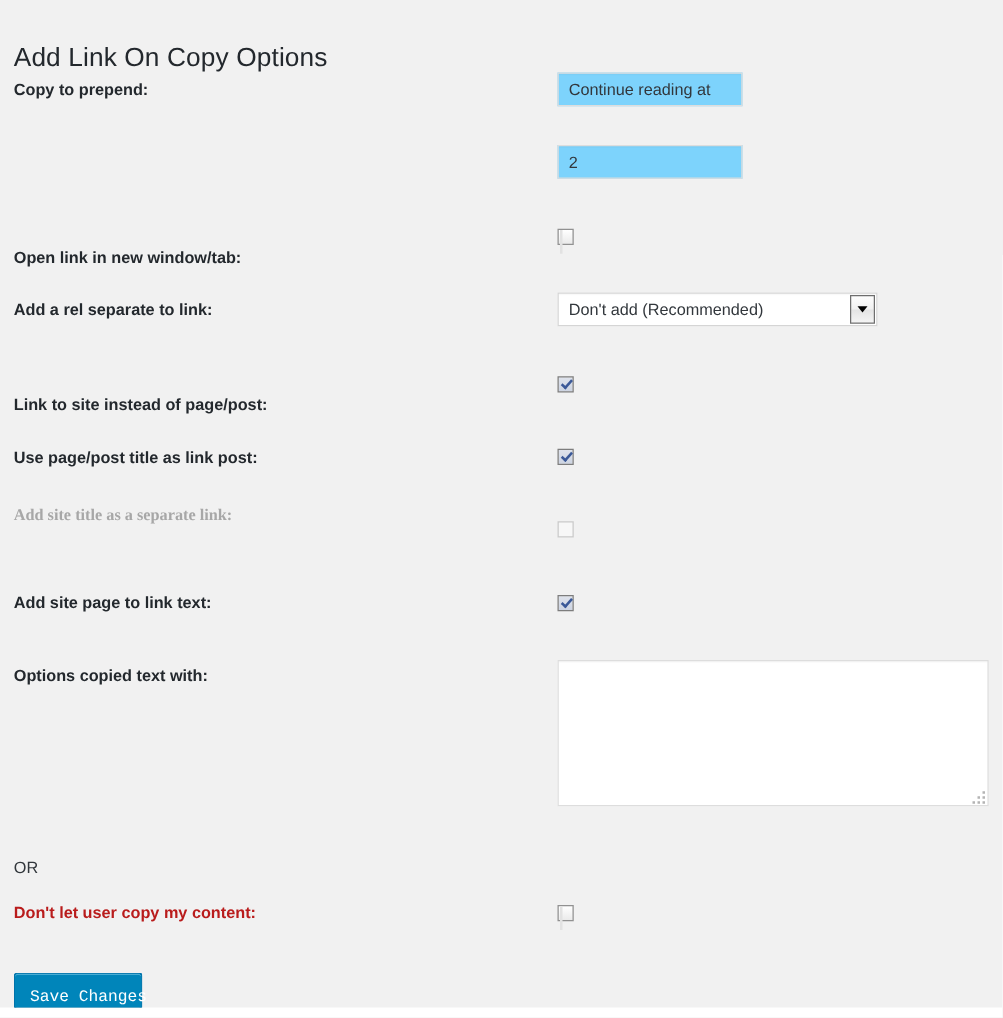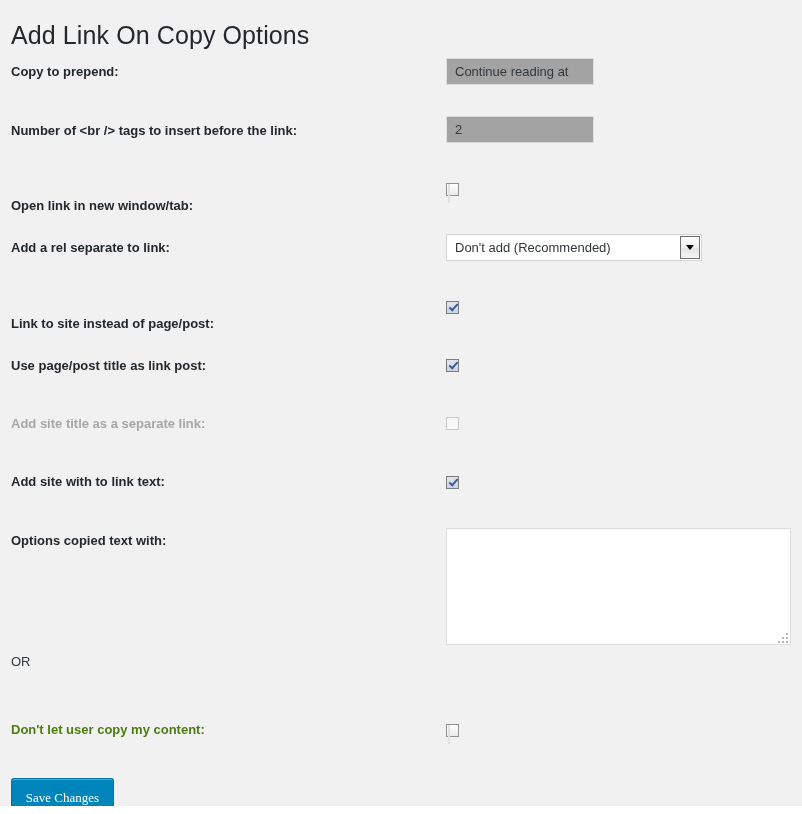--- a/index.html
+++ b/index.html
@@ -16,53 +16,53 @@
   #page {
     position: relative;
     width: 802px;
     height: 806px;
     background: #f1f1f1;
     overflow: hidden;
   }
   .page-title {
     position: absolute;
     left: 11px;
-    top: 4px;
-    font-size: 25px;
+    top: 18px;
+    font-size: 21px;
     font-weight: 400;
     color: #23282d;
     line-height: 29px;
     letter-spacing: 0.1px;
     white-space: nowrap;
   }
   .row-label {
     position: absolute;
     left: 11px;
     font-size: 13px;
     font-weight: bold;
     color: #23282d;
     line-height: 16px;
     white-space: nowrap;
   }
   .row-label.disabled {
     color: #a7a7a7;
   }
   .row-label.danger {
-    color: #4d7c0f;
+    color: #b91c1c;
   }
   .row-label.plain {
     font-weight: normal;
     color: #32373c;
   }
 
   
   .text-input {
     position: absolute;
     box-sizing: border-box;
-    background: #a3a3a3;
+    background: #7dd3fc;
     border: 1px solid #dddddd;
     font-family: "Liberation Sans", sans-serif;
     font-size: 13px;
     color: #32373c;
     padding: 0 8px;
     outline: none;
     border-radius: 0;
     box-shadow: 0 1px 1px rgba(0,0,0,0.03) inset;
   }
   .text-input::placeholder { color: #8f8f8f; }
@@ -181,78 +181,77 @@
 
   
   .save-btn {
     position: absolute;
     box-sizing: border-box;
     background: #0085ba;
     border: 1px solid #0073aa;
     border-bottom-color: #006799;
     border-bottom-width: 2px;
     color: #ffffff;
-    font-family: Liberation Serif, serif;
+    font-family: Liberation Mono, monospace;
     font-size: 13px;
     line-height: 1;
     padding: 12px 12px;
     border-radius: 3px;
     cursor: pointer;
     box-shadow: 0 1px 0 rgba(120,200,230,0.6) inset;
     text-align: center;
     white-space: nowrap;
   }
 </style>
 </head>
 <body>
 
 <div id="page">
 
   <h1 class="page-title">Add Link On Copy Options</h1>
 
   <div class="row-label" style="top:64px;">Copy to prepend:</div>
   <input class="text-input" style="left: 446px; top: 58px; width: 148px; height: 27px;" value="Continue reading at">
 
-  <div class="row-label" style="top:123px;">Number of &lt;br /&gt; tags to insert before the link:</div>
   <input class="text-input" style="left: 446px; top: 116px; width: 148px; height: 27px;" value="2">
 
   <div class="row-label" style="top:198px;">Open link in new window/tab:</div>
   <div class="cbox" style="left:446px; top:183px;"><span class="inner"></span></div>
 
   <div class="row-label" style="top:240px;">Add a rel separate to link:</div>
   <div class="select-wrap" style="left:446px; top:234px; width:256px; height:27px;">
     <span class="select-value">Don't add (Recommended)</span>
     <span class="select-arrow-btn">
         <i class="tri"></i>
       </span>
   </div>
 
   <div class="row-label" style="top:316px;">Link to site instead of page/post:</div>
   <div class="cbox checked" style="left:446px; top:301px;"><span class="inner"></span></div>
 
   <div class="row-label" style="top:358px;">Use page/post title as link post:</div>
   <div class="cbox checked" style="left:446px; top:359px;"><span class="inner"></span></div>
 
-  <div class="row-label disabled" style="top:416px;">Add site title as a separate link:</div>
+  <div class="row-label disabled" style="top:404px;font-family:Liberation Serif, serif;">Add site title as a separate link:</div>
   <div class="cbox off-light" style="left:446px; top:417px;"><span class="inner"></span></div>
 
-  <div class="row-label" style="top:474px;">Add site with to link text:</div>
+  <div class="row-label" style="top:474px;">Add site page to link text:</div>
   <div class="cbox checked" style="left:446px; top:476px;"><span class="inner"></span></div>
 
   <div class="row-label" style="top:533px;">Options copied text with:</div>
   <textarea class="textarea-box" style="left: 446px; top: 528px; width: 345px; height: 117px;"></textarea>
   <span class="resize-grip" style="left:778px; top:633px;">
     <i style="left:8px; top:0px;"></i>
     <i style="left:4px; top:4px;"></i>
       <i style="left:8px; top:4px;"></i>
     <i style="left:0px; top:8px;"></i>
       <i style="left:4px; top:8px;"></i>
       <i style="left:8px; top:8px;"></i>
   </span>
 
-  <div class="row-label plain" style="top:654px;">OR</div>
+  <div class="row-label plain" style="top:686px;">OR</div>
 
   <div class="row-label danger" style="top:722px;">Don't let user copy my content:</div>
   <div class="cbox" style="left:446px; top:724px;"><span class="inner"></span></div>
 
   <button class="save-btn" style="left:11px; top:778px; width:103px; height:30px;">Save Changes</button>
 
 </div>
 
 </body></html>

